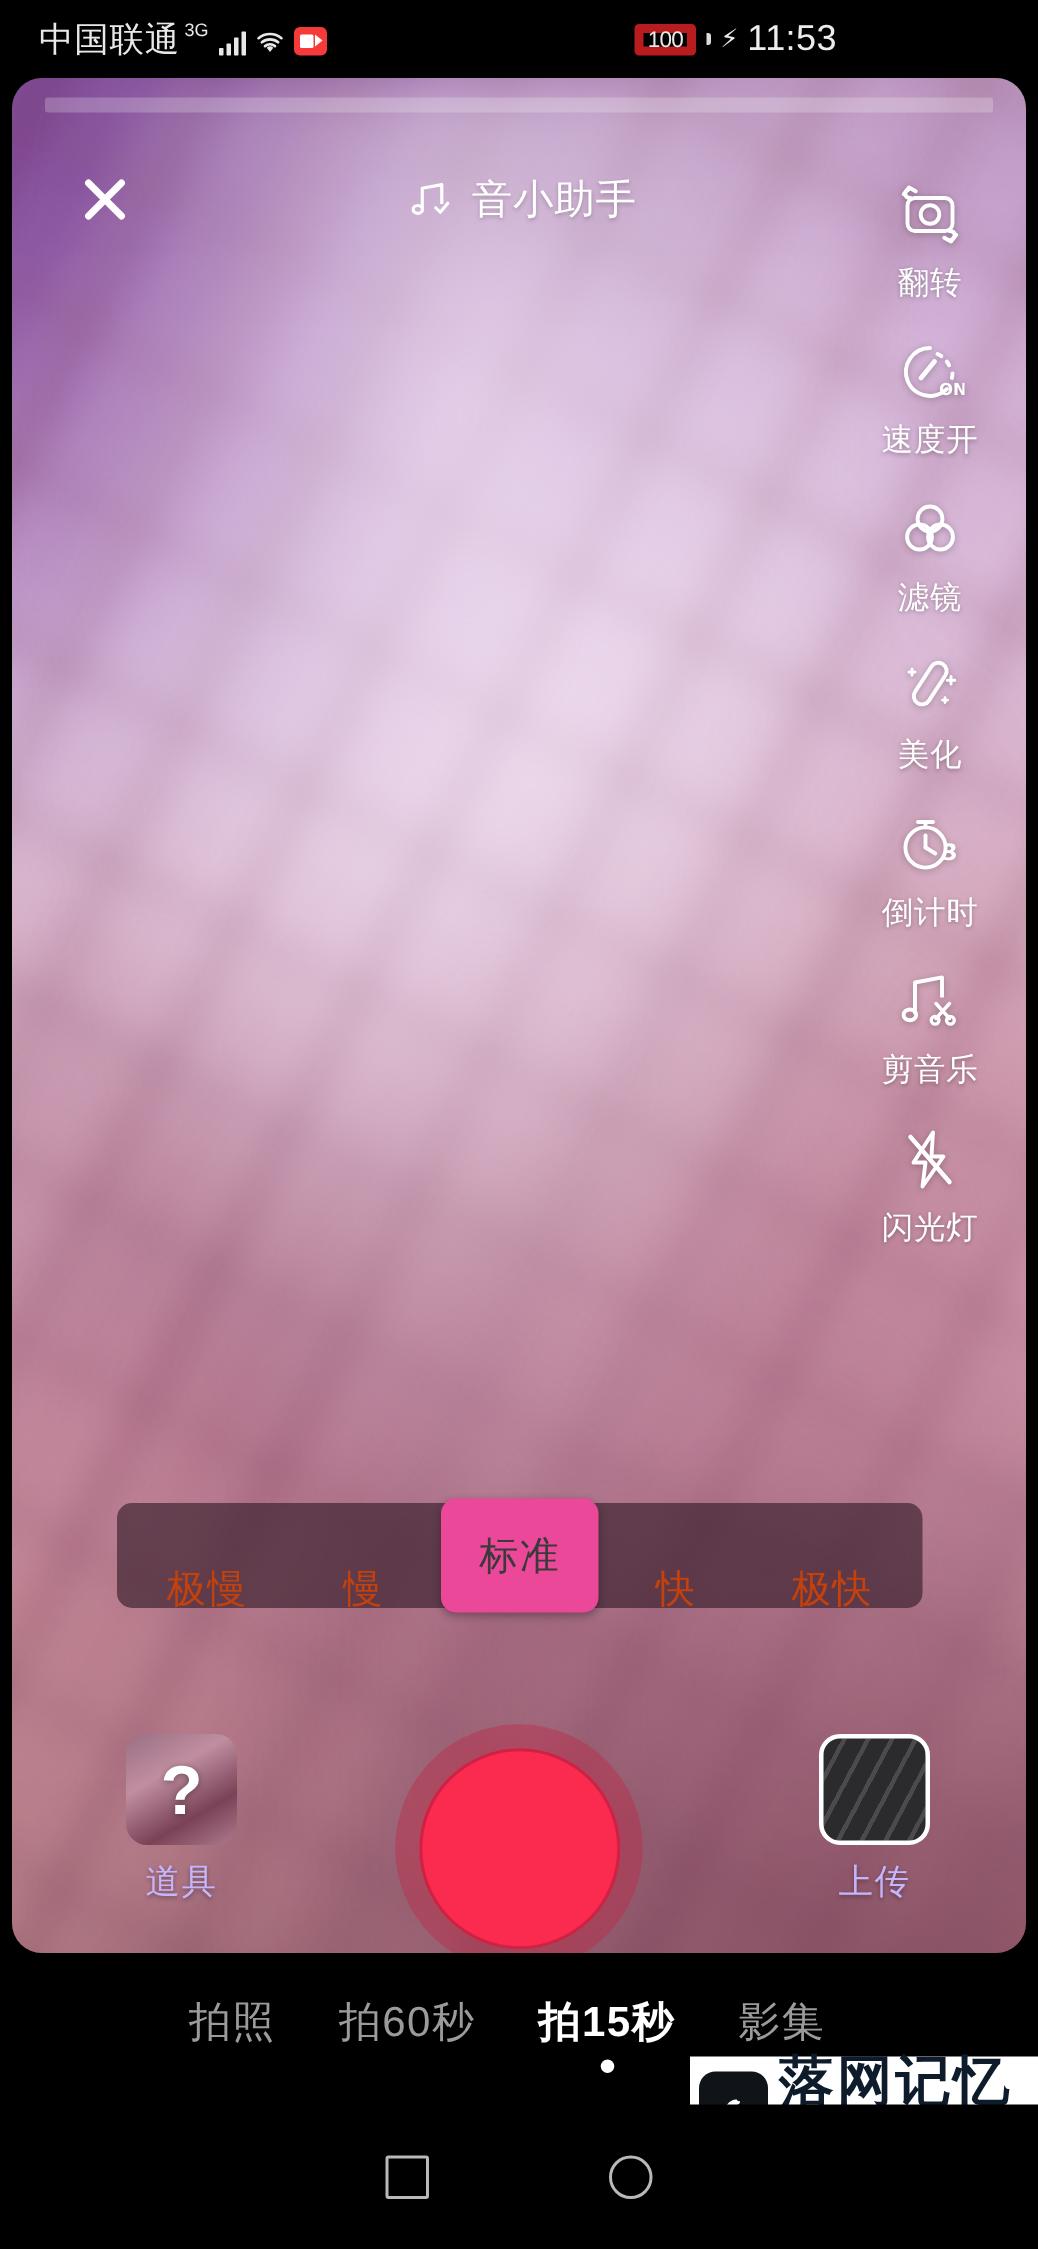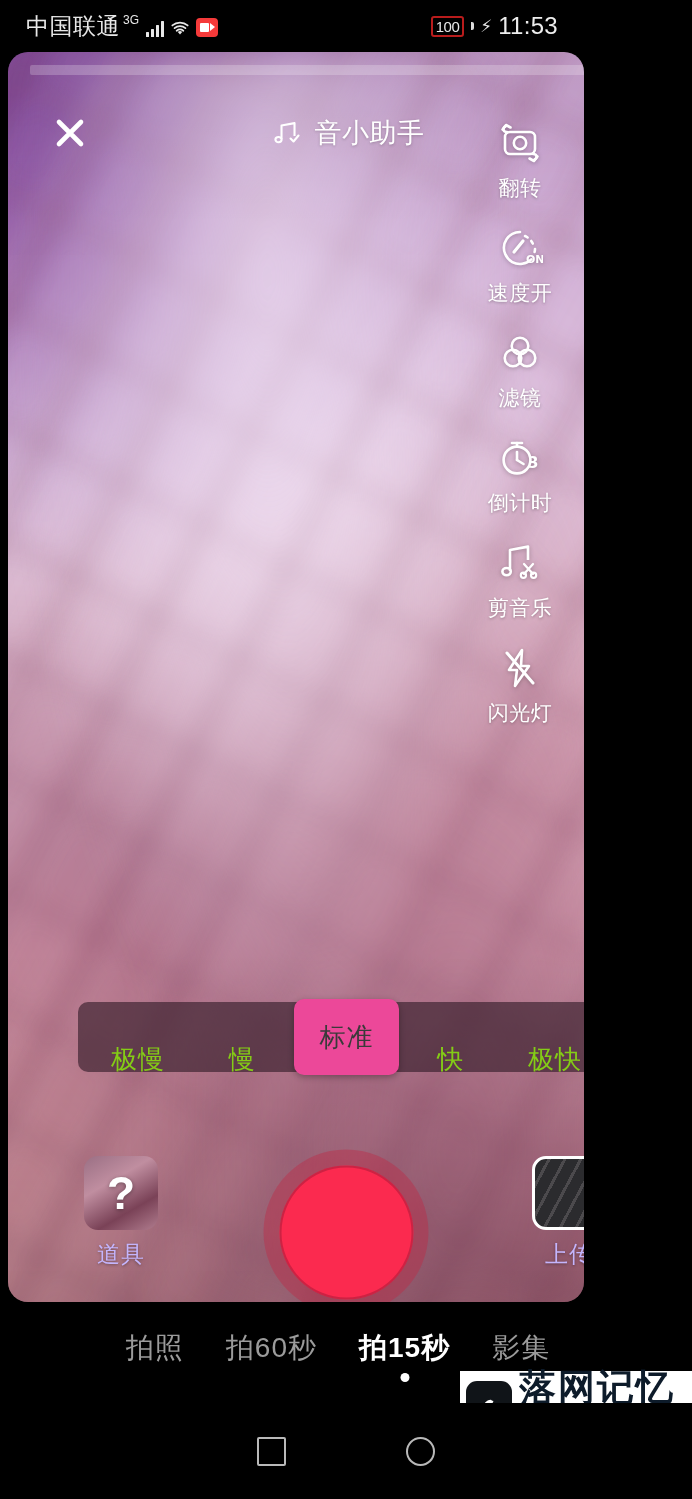--- a/index.html
+++ b/index.html
@@ -34,31 +34,31 @@
   .rec-ico::after{
     content:""; position:absolute; right:3px; top:5px;
     border-left:5px solid #fff; border-top:4px solid transparent; border-bottom:4px solid transparent;
   }
   .rec-ico::before{
     content:""; position:absolute; left:4px; top:5px; width:9px; height:9px;
     background:#fff; border-radius:1px;
   }
   .sb-right{ display:flex; align-items:center; gap:6px; }
   .battery{
-    border:2px solid #b91c1c; border-radius:3px; padding:0 3px;
+    border:6px solid #b91c1c; border-radius:3px; padding:0 3px;
     font-size:15px; line-height:17px; height:21px; color:#e8e8e8;
     display:flex; align-items:center; letter-spacing:-.5px;
   }
   .batt-nub{ width:3px;height:8px;background:#dcdcdc;border-radius:0 2px 2px 0; margin-left:1px;}
   .bolt{ font-size:17px; color:#e8e8e8; }
   .clock{ font-size:24px; color:#ededed; letter-spacing:.3px; }
 
   
   .preview{
-    position:absolute; left:8px; top:52px; width:576px; height:1250px;
+    position:absolute; left:8px; top:52px; width:676px; height:1250px;
     border-radius:20px; overflow:hidden;
   }
   
   .pv-base{
     position:absolute; inset:-60px;
     background:
       radial-gradient(circle at 12% 6%, rgba(120,60,150,.95) 0%, rgba(120,60,150,0) 36%),
       radial-gradient(circle at 4% 92%, rgba(222,150,160,.85) 0%, rgba(222,150,160,0) 30%),
       radial-gradient(circle at 96% 10%, rgba(190,150,200,.8) 0%, rgba(190,150,200,0) 34%),
       radial-gradient(circle at 55% 30%, rgba(235,215,235,.95) 0%, rgba(235,215,235,0) 42%),
@@ -143,21 +143,21 @@
   }
 
   
   .speedbar{
     position:absolute; left:70px; top:950px; width:537px; height:70px;
     background:rgba(48,26,38,.62); border-radius:10px; z-index:18;
     display:flex; align-items:center; justify-content:space-between;
     padding:0 8px;
   }
   .sp-item{
-    flex:1; text-align:center; color:#84cc16; font-size:26px; letter-spacing:1px;
+    flex:1; text-align:center; color:#c2410c; font-size:26px; letter-spacing:1px;
     line-height:70px; border-radius:10px;margin-top:44px;
   }
   .sp-item.active{
     background:#ec4899; color:#3a3a3a;
     box-shadow:0 2px 6px rgba(0,0,0,.3);
     height:76px; line-height:76px; margin-top:0;
   }
 
   
   .capture-row{
@@ -172,21 +172,21 @@
   .shutter-in{
     width:134px; height:134px; border-radius:50%;
     background:#fb2a4f;
     box-shadow:0 0 0 2px rgba(120,20,45,.35) inset;
   }
   .side-btn{
     position:absolute; top:24px; width:150px;
     display:flex; flex-direction:column; align-items:center;
   }
   .side-btn.left{ left:38px; }
-  .side-btn.right{ right:40px; }
+  .side-btn.right{ right:26px; }
   .thumb{
     width:74px; height:74px; border-radius:14px; overflow:hidden; position:relative;
     border:3px solid #fff;
   }
   .thumb.props{
     border:none; border-radius:14px;
     background:linear-gradient(150deg,#9a6f84 0%, #c08ea0 35%, #7a4257 70%, #b07c8e 100%);
   }
   .thumb.props::after{
     content:"?"; position:absolute; inset:0; display:flex; align-items:center; justify-content:center;
@@ -338,20 +338,32 @@
         <div class="tool-ico">
           <svg viewBox="0 0 46 46" width="46" height="46">
             <circle cx="23" cy="16" r="8.3" stroke="#fff" stroke-width="2.6" fill="none"></circle>
             <circle cx="16" cy="28" r="8.3" stroke="#fff" stroke-width="2.6" fill="none"></circle>
             <circle cx="30" cy="28" r="8.3" stroke="#fff" stroke-width="2.6" fill="none"></circle>
           </svg>
         </div>
         <div class="tool-lbl">滤镜</div>
       </div>
 
+      <div class="tool">
+        <div class="tool-ico">
+          <svg viewBox="0 0 46 46" width="46" height="46">
+            <rect x="18" y="5" width="11" height="31" rx="5.5" transform="rotate(33 23 20)" stroke="#fff" stroke-width="2.6" fill="none"></rect>
+            <path d="M29 10 l0 0" stroke="#fff" stroke-width="2.6"></path>
+            <path d="M11 11 l0 4 M9 13 l4 0" stroke="#fff" stroke-width="2" stroke-linecap="round"></path>
+            <path d="M37 16 l0 5 M34.5 18.5 l5 0" stroke="#fff" stroke-width="2" stroke-linecap="round"></path>
+            <path d="M33 30 l0 3.4 M31.3 31.7 l3.4 0" stroke="#fff" stroke-width="1.8" stroke-linecap="round"></path>
+          </svg>
+        </div>
+        <div class="tool-lbl">美化</div>
+      </div>
 
       <div class="tool">
         <div class="tool-ico">
           <svg viewBox="0 0 46 46" width="46" height="46">
             <circle cx="20" cy="25" r="13.4" stroke="#fff" stroke-width="2.6" fill="none"></circle>
             <path d="M20 25 L20 17" stroke="#fff" stroke-width="2.6" stroke-linecap="round"></path>
             <path d="M20 25 L26.5 29" stroke="#fff" stroke-width="2.6" stroke-linecap="round"></path>
             <path d="M15 8 L25 8" stroke="#fff" stroke-width="2.6" stroke-linecap="round"></path>
             <path d="M20 8 L20 11.5" stroke="#fff" stroke-width="2.6" stroke-linecap="round"></path>
             <text x="31" y="33" font-size="15" font-weight="bold" fill="#fff" font-family="DejaVu Sans">3</text>

